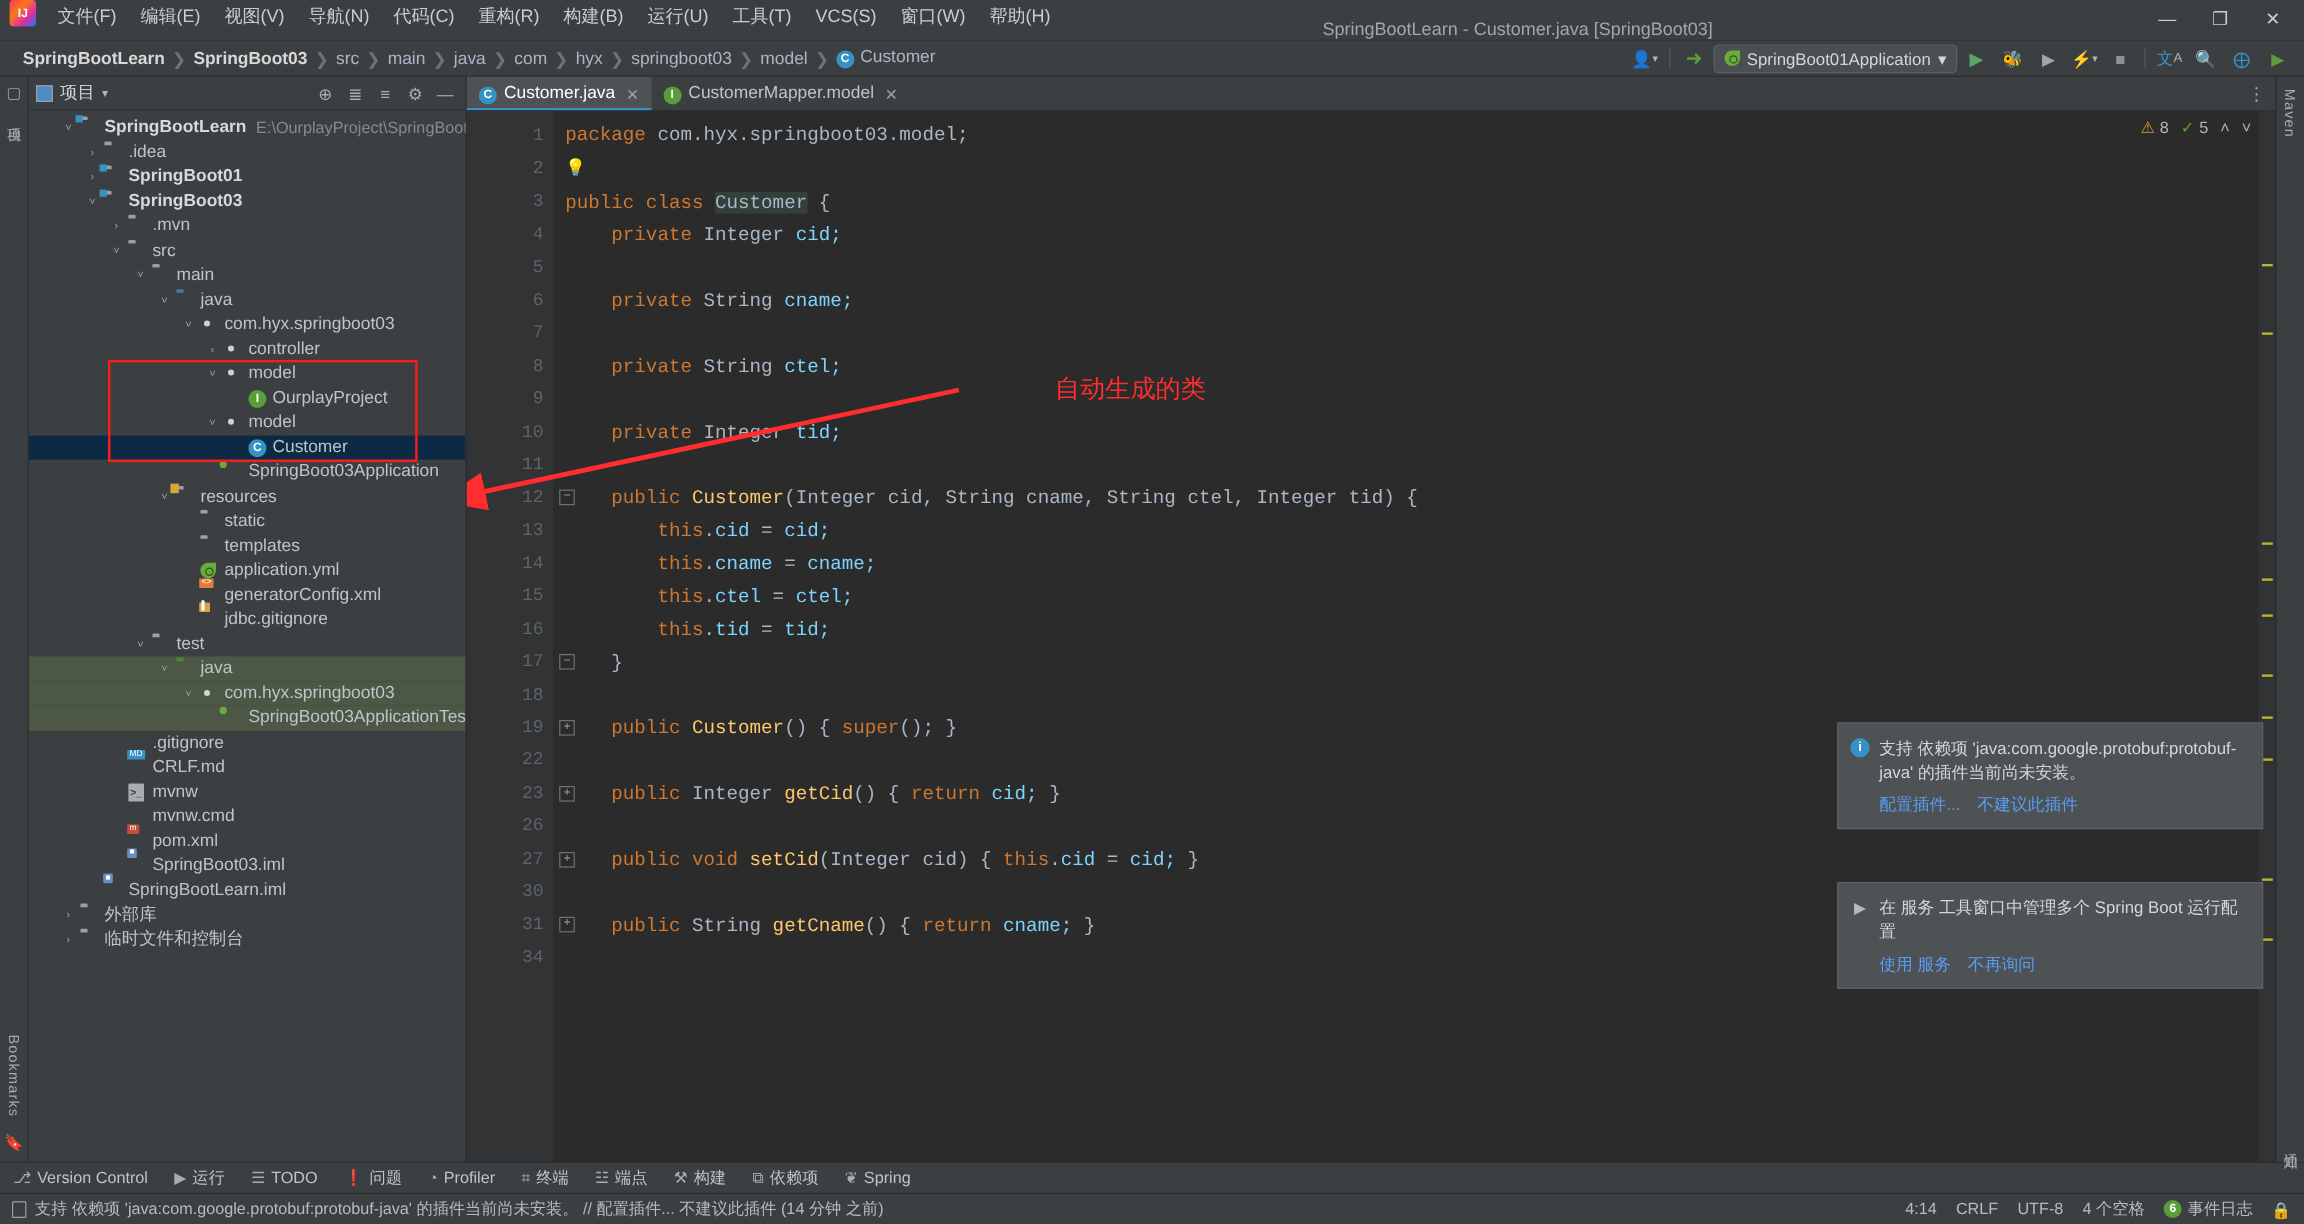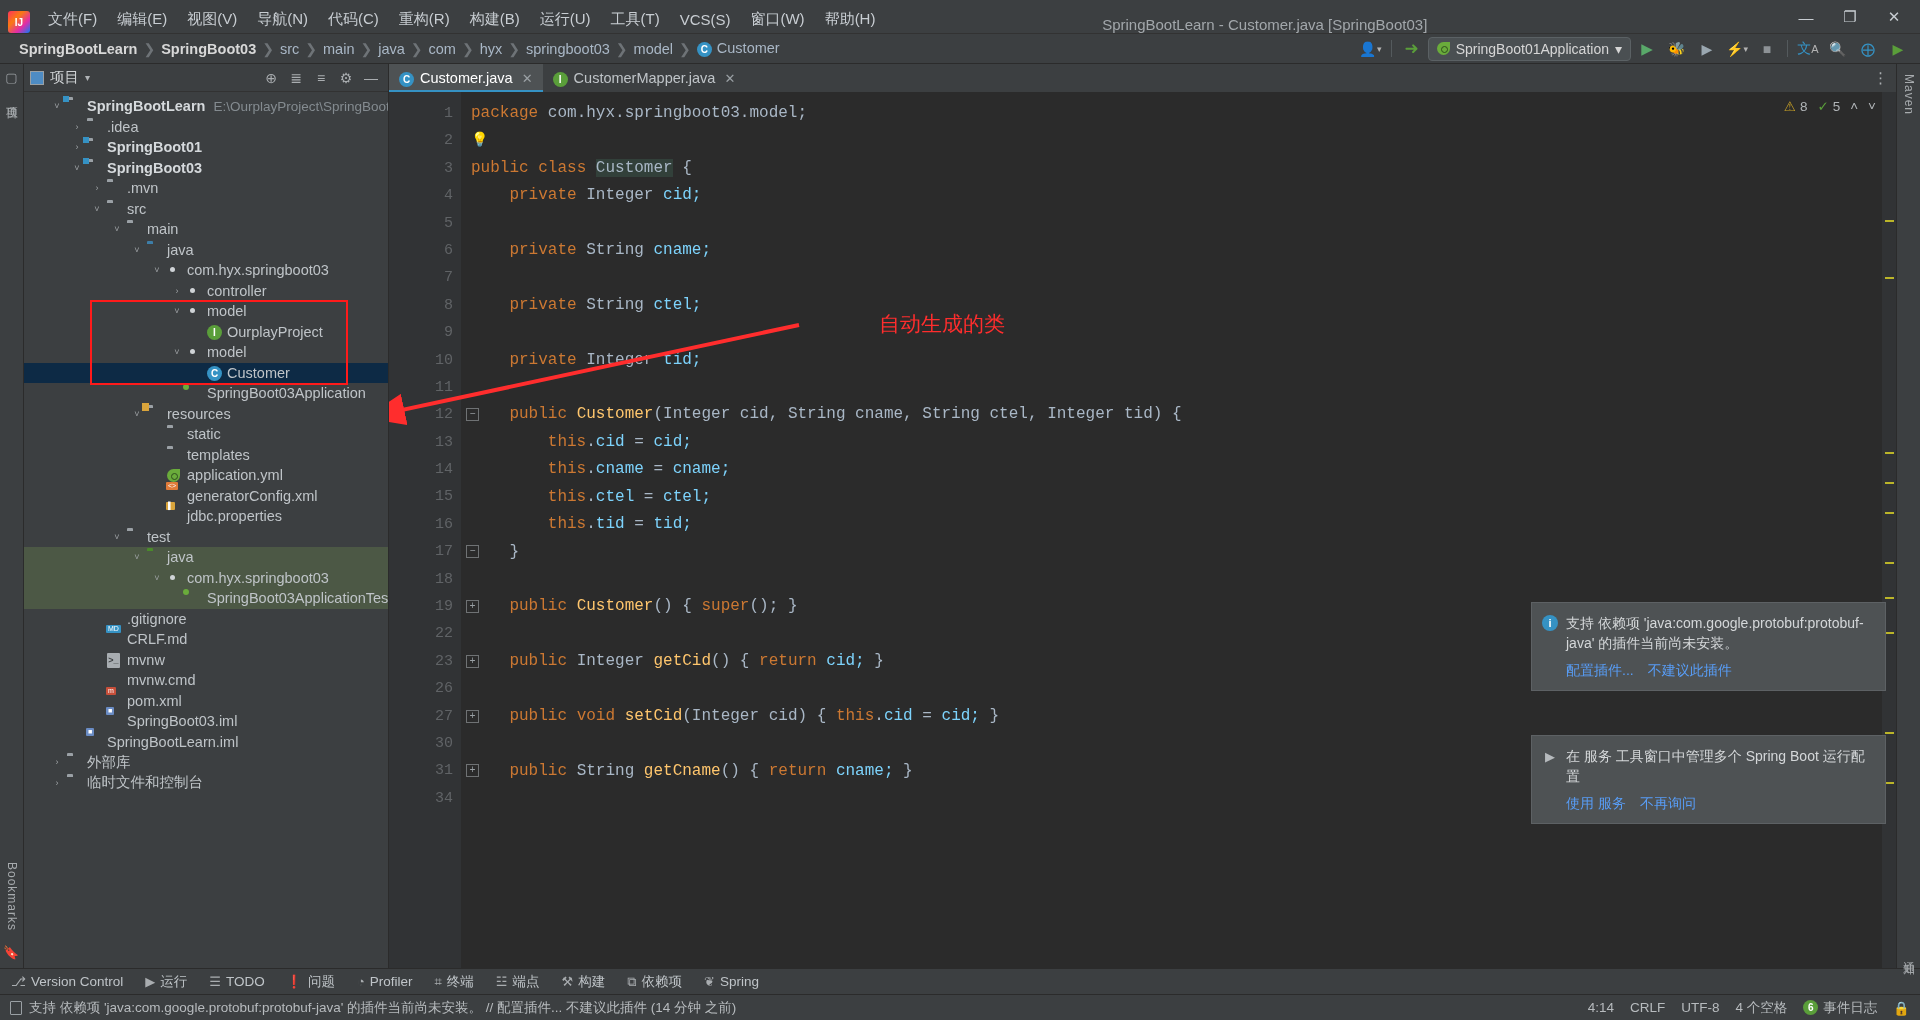--- a/index.html
+++ b/index.html
@@ -7,21 +7,21 @@
     width: 1920px; height: 1020px;
     background: #3c3f41;
     font-family: "Liberation Sans", sans-serif;
     overflow: hidden;
     -webkit-font-smoothing: antialiased;
   }
   .app { position: relative; width: 1920px; height: 1020px; display: flex; flex-direction: column; }
 
   
   .titlebar {
-    height: 34px; background: #3c3f41; display: flex; align-items: flex-end;
+    height: 34px; background: #3c3f41; display: flex; align-items: flex-start;
     color: #bbbbbb; font-size: 15px; flex: none; border-bottom: 1px solid #323232;
   }
   .ij-logo {
     width: 22px; height: 22px; margin: 0 8px 0 8px; border-radius: 3px; flex:none;
     background: linear-gradient(135deg,#fe315d 0%,#f97a12 35%,#e22ca7 68%,#087cfa 100%);
     position: relative;
   }
   .ij-logo::after {
     content: "IJ"; position: absolute; inset: 0; color: #fff; font-size: 10px;
     display:flex; align-items:center; justify-content:center; font-weight:bold;
@@ -407,21 +407,21 @@
           <div class="trow">
             <span style="width:126px;flex:none"></span>
             <span class="arrow"></span>
             <span class="ico" style="margin-left:3px"><span class="file-ico"><span class="tag" style="background:#e07b39">&lt;&gt;</span></span></span>
             <span class="lbl">generatorConfig.xml</span>
           </div>
           <div class="trow">
             <span style="width:126px;flex:none"></span>
             <span class="arrow"></span>
             <span class="ico" style="margin-left:3px"><span class="file-ico" style="background:#9aa0a4"><span class="tag" style="background:#d9a43b">▌</span></span></span>
-            <span class="lbl">jdbc.properties</span>
+            <span class="lbl">jdbc.gitignore</span>
           </div>
           <div class="trow">
             <span style="width:86px;flex:none"></span>
             <span class="arrow">˅</span>
             <span class="ico" style="margin-left:3px"><span class="fold"></span></span>
             <span class="lbl">test</span>
           </div>
           <div class="trow green">
             <span style="width:106px;flex:none"></span>
             <span class="arrow">˅</span>
@@ -502,21 +502,21 @@
 
     <div class="editor-wrap">
       <div class="tabs">
         <div class="tab active">
           <span class="cir c">C</span>
           <span>Customer.java</span>
           <span class="x">✕</span>
         </div>
         <div class="tab">
           <span class="cir i">I</span>
-          <span>CustomerMapper.java</span>
+          <span>CustomerMapper.model</span>
           <span class="x">✕</span>
         </div>
         <div class="tabs-right">⋮</div>
       </div>
 
       <div class="code-area">
         <div class="gutter" id="gutter">
             <div class="gline">1</div>
             <div class="gline">2</div>
             <div class="gline">3</div>

